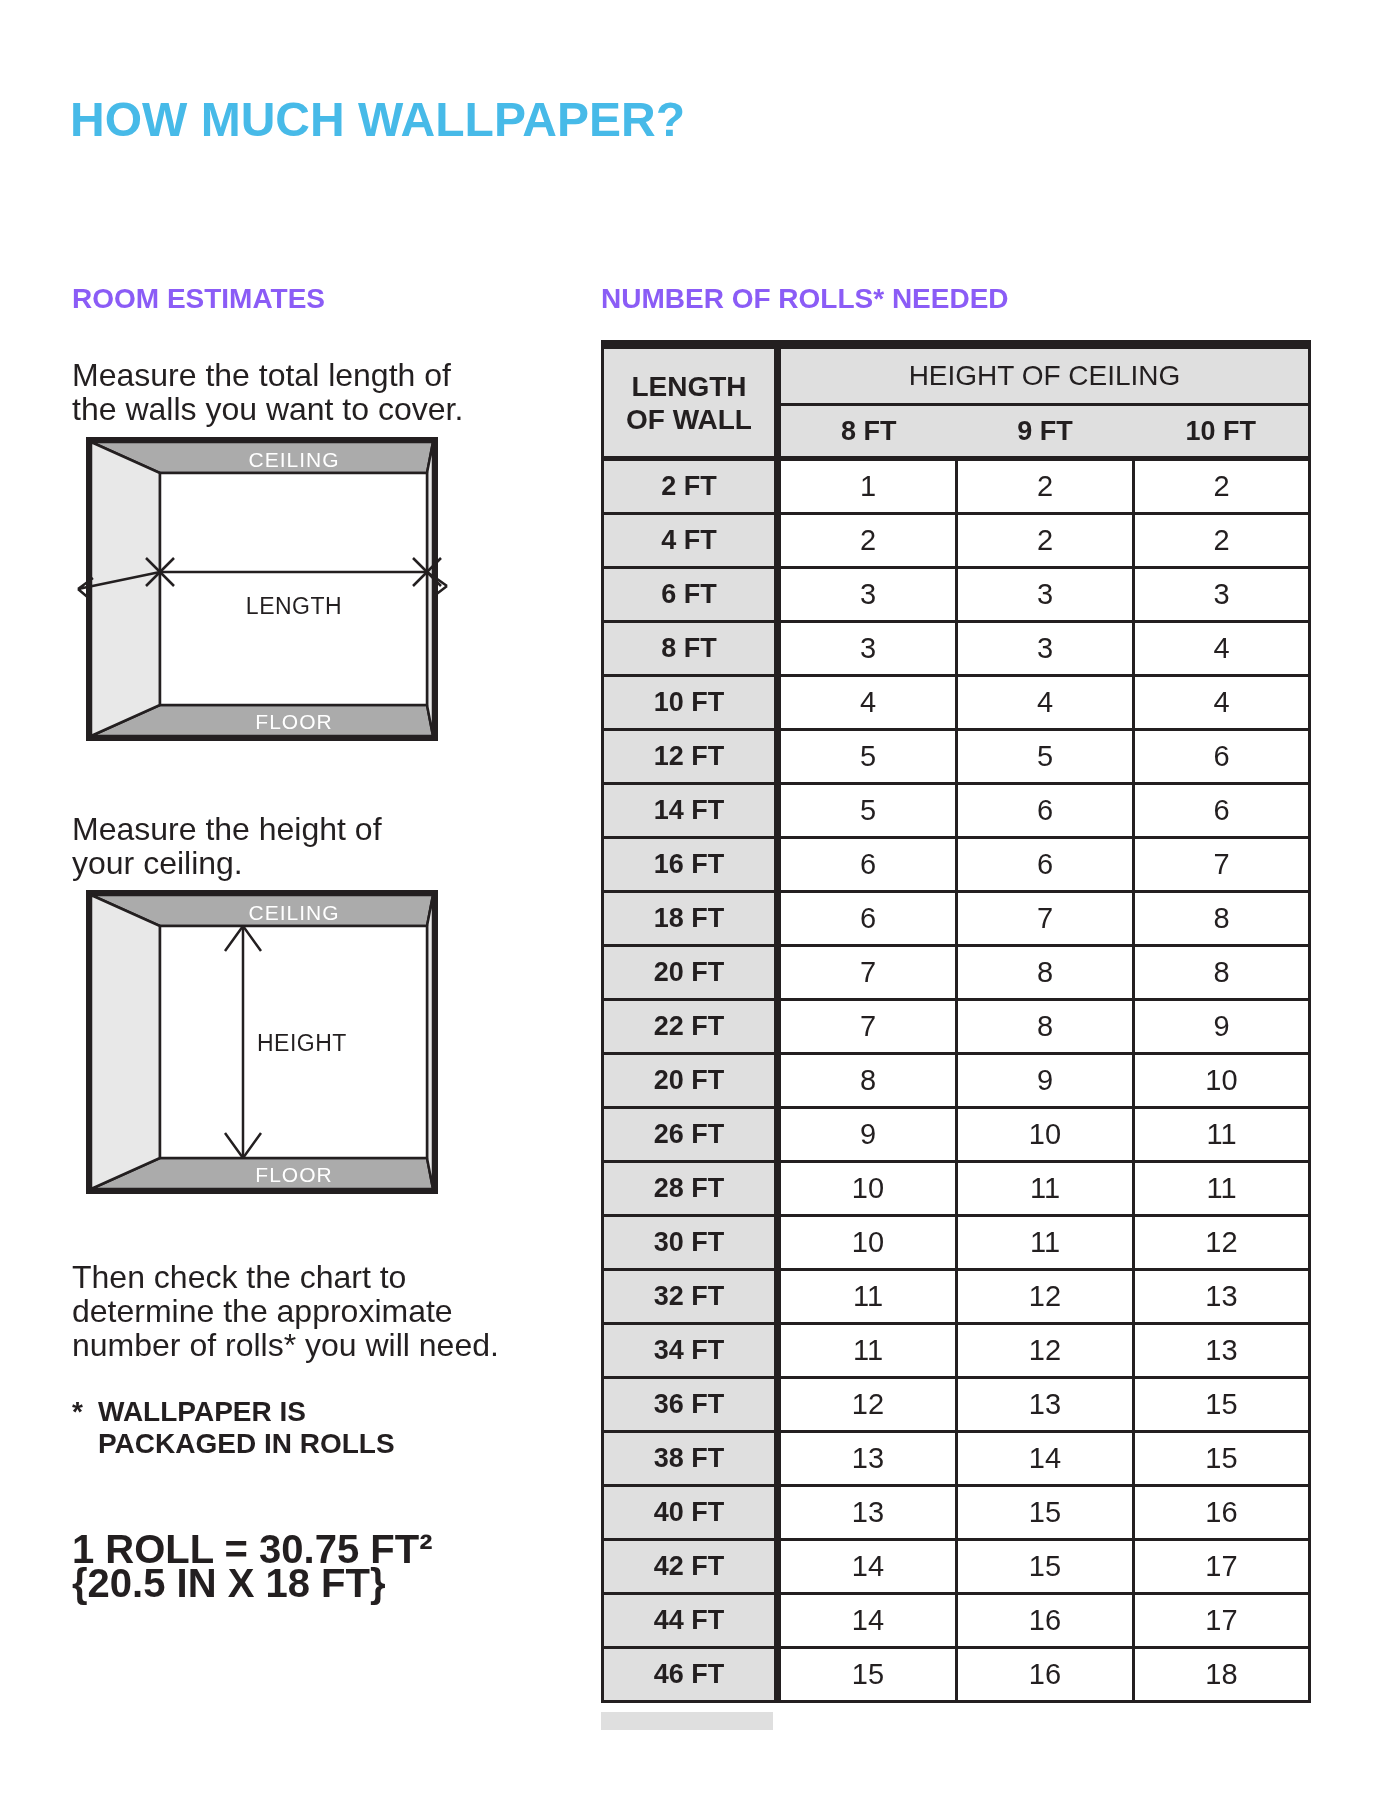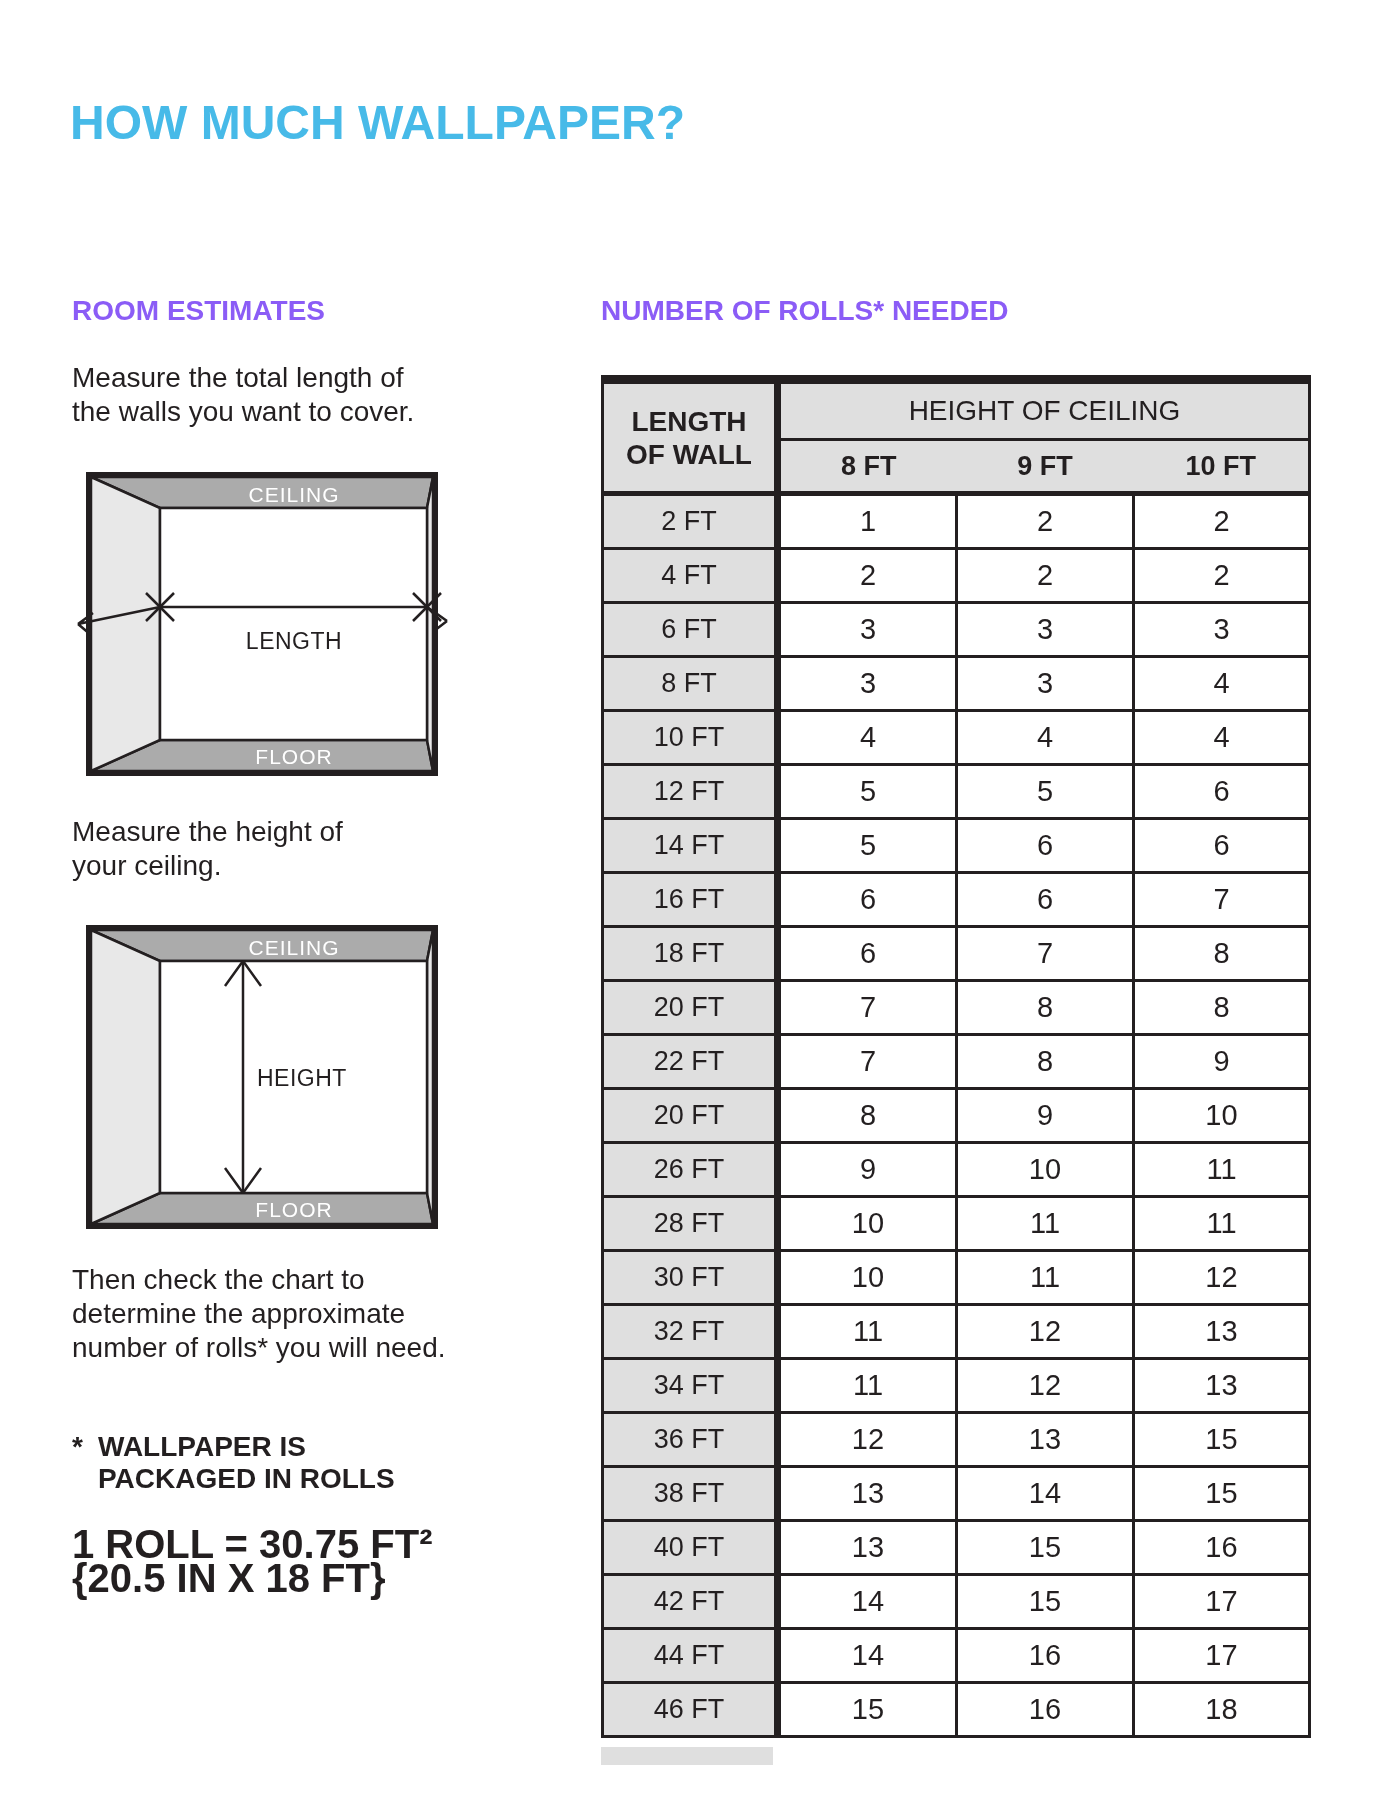--- a/index.html
+++ b/index.html
@@ -1,30 +1,30 @@
 <!DOCTYPE html>
 <html><head>
 <meta charset="utf-8">
 <style>
   html,body{margin:0;padding:0;}
   body{
     width:1391px;height:1800px;position:relative;background:#ffffff;
     font-family:"Liberation Sans", sans-serif;color:#231F20;overflow:hidden;
   }
-  .abs{position:absolute;margin-top:35px;}
+  .abs{position:absolute;}
   .preline{white-space:pre-line;}
 
   
   .page-title{left:70px;top:60px;font-size:48px;font-weight:700;color:#47BAE8;letter-spacing:0px;}
   .section-heading{font-size:28px;font-weight:700;color:#8b5cf6;}
   .left-heading{left:72px;top:260px;}
   .table-heading{left:601px;top:260px;width:707px;text-align:left;}
 
   
-  .bodytext{font-size:28px;line-height:34px;color:#231F20;}
+  .bodytext{font-size:32px;line-height:34px;color:#231F20;}
   .step1{left:72px;top:326px;}
   .step2{left:72px;top:780px;}
   .step3{left:72px;top:1228px;}
 
   .footnote{left:72px;top:1396px;font-size:28px;line-height:32px;font-weight:700;}
   .footnote .marker{position:absolute;left:0;top:0;}
   .footnote .fn-text{display:inline-block;padding-left:26px;}
   .rollinfo{left:72px;top:1492px;font-size:40px;line-height:34px;font-weight:700;}
 
   
@@ -42,21 +42,21 @@
     border-collapse:collapse;table-layout:fixed;width:707px;
     border-top:9px solid #231F20;border-left:3px solid #231F20;
     border-right:3px solid #231F20;border-bottom:3px solid #231F20;
   }
   table.rolls th, table.rolls td{text-align:center;vertical-align:middle;padding:0;}
   th.col1, td.col1{background:#DFDFDF;border-right:7px solid #231F20;}
   thead th{background:#DFDFDF;}
   th.lof{font-size:28px;font-weight:700;line-height:33px;white-space:pre-line;border-bottom:5px solid #231F20;}
   th.hoc{font-size:28px;font-weight:400;height:54px;border-bottom:3px solid #231F20;}
   tr.subrow th{font-size:27px;font-weight:700;height:50px;border-left:0;border-right:0;border-bottom:5px solid #231F20;}
-  tbody th.rowlabel{font-size:27px;font-weight:400;height:51px;border-top:3px solid #231F20;border-bottom:3px solid #231F20;}
+  tbody th.rowlabel{font-size:27px;font-weight:700;height:51px;border-top:3px solid #231F20;border-bottom:3px solid #231F20;}
   tbody td{font-size:29px;font-weight:400;background:#ffffff;border:3px solid #231F20;height:51px;}
   .table-stub{left:601px;top:1712px;width:172px;height:18px;background:#DFDFDF;}
 </style>
 </head>
 <body>
 
 <h1 class="abs page-title">HOW MUCH WALLPAPER?</h1>
 
 <h2 class="abs section-heading left-heading">ROOM ESTIMATES</h2>
 

